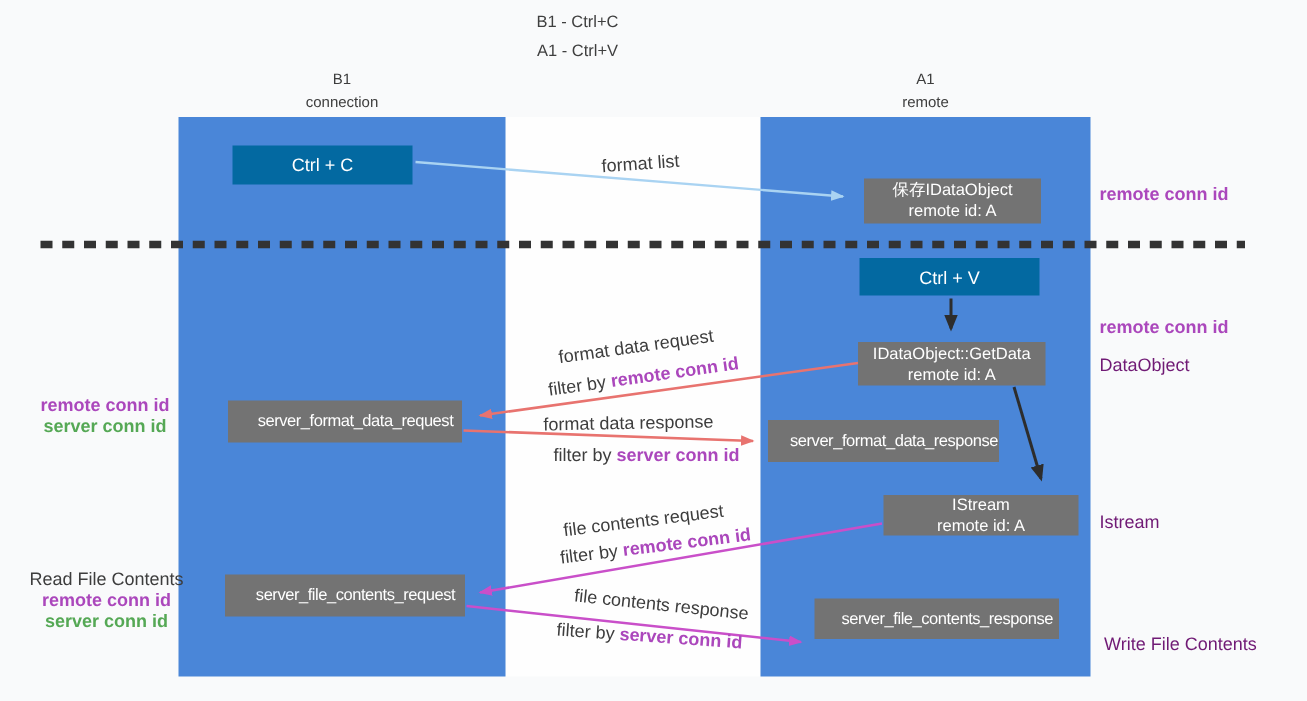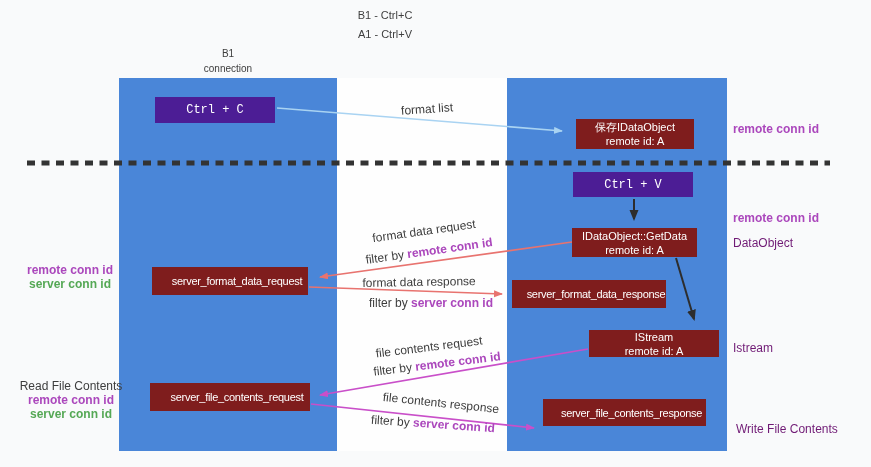--- a/index.html
+++ b/index.html
@@ -13,22 +13,22 @@
   #lane-a1{left:507px;width:220px;}
 
   .diagram-title{position:absolute;top:6px;left:0;width:770px;text-align:center;
     font-size:11px;line-height:19px;color:#3f3f3f;}
   .lane-header{position:absolute;top:46px;text-align:center;font-size:10px;line-height:15px;color:#3d3d3d;}
   #hdr-b1{left:119px;width:218px;}
   #hdr-a1{left:507px;width:220px;}
 
   .node{position:absolute;display:flex;align-items:center;justify-content:center;
     color:#fff;text-align:center;font-size:12px;box-sizing:border-box;}
-  .node.green{background:#4c1d95;font-family:Liberation Mono, monospace;}
-  .node.orange{background:#7f1d1d;}
+  .node.green{background:#0369a1;}
+  .node.orange{background:#737373;}
   .node .two-line{font-size:11px;line-height:14px;}
   .node.small-text{font-size:11px;letter-spacing:-0.3px;padding-left:14px;}
 
   #node-ctrl-c{left:155px;top:97px;width:120px;height:26px;}
   #node-saved-dataobject{left:576px;top:119px;width:118px;height:30px;}
   #node-ctrl-v{left:573px;top:172px;width:120px;height:25px;}
   #node-getdata{left:572px;top:216px;width:125px;height:29px;margin-top:12px;}
   #node-format-request{left:152px;top:267px;width:156px;height:28px;}
   #node-format-response{left:512px;top:280px;width:154px;height:28px;}
   #node-istream{left:589px;top:330px;width:130px;height:27px;}
@@ -73,20 +73,24 @@
 
   <div class="diagram-title">
     <div>B1 - Ctrl+C</div>
     <div>A1 - Ctrl+V</div>
   </div>
 
   <div class="lane-header" id="hdr-b1">
     <div>B1</div>
     <div>connection</div>
   </div>
+  <div class="lane-header" id="hdr-a1">
+    <div>A1</div>
+    <div>remote</div>
+  </div>
 
   <div class="lane" id="lane-b1"></div>
   <div class="lane" id="lane-a1"></div>
 
   <svg class="overlay" width="871" height="467" viewBox="0 0 871 467">
     <defs>
       <marker id="mblue" markerWidth="10" markerHeight="8" refX="8" refY="3.5" orient="auto" markerUnits="userSpaceOnUse">
         <path d="M0,0 L9,3.5 L0,7 Z" fill="#a9d3f2"></path>
       </marker>
       <marker id="mred" markerWidth="10" markerHeight="8" refX="8" refY="3.5" orient="auto" markerUnits="userSpaceOnUse">

